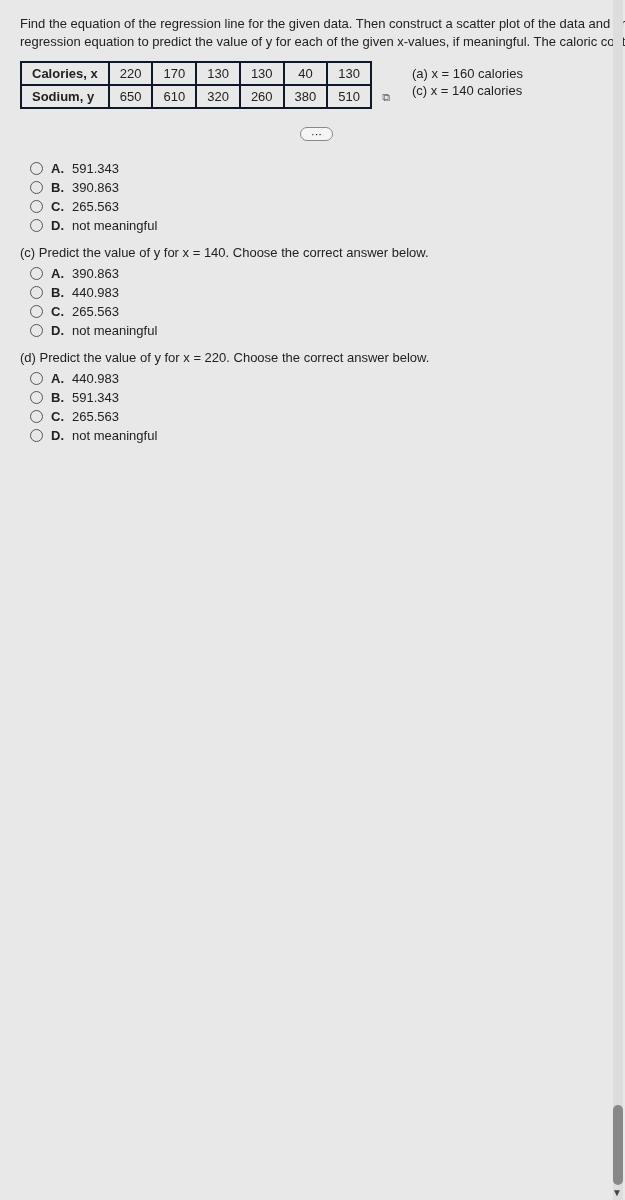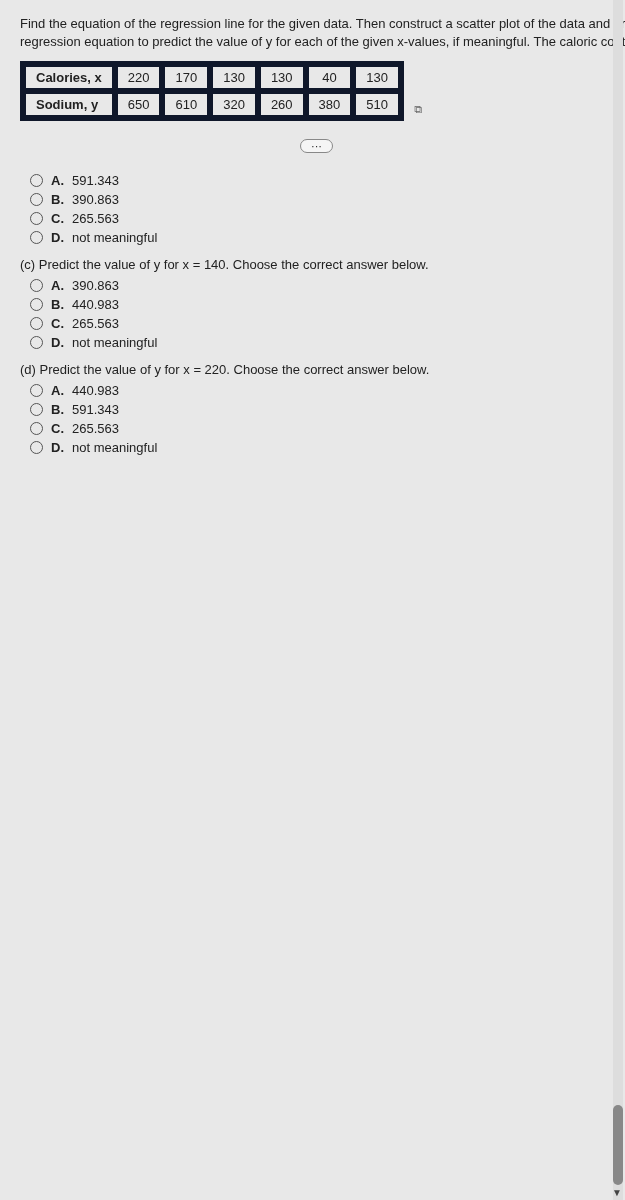--- a/index.html
+++ b/index.html
@@ -27,21 +27,21 @@
       margin-bottom: 15px;
     }
     .table-container {
       display: flex;
       flex-direction: column;
     }
     table {
       border-collapse: collapse;
     }
     th, td {
-      border: 6px solid #0f172a;
+      border: 2px solid #0f172a;
       padding: 3px 10px;
       text-align: center;
       font-size: 13px;
       font-weight: normal;
     }
     th {
       font-weight: bold;
       text-align: left;
     }
     .copy-icon {
@@ -144,20 +144,27 @@
         <td>320</td>
         <td>260</td>
         <td>380</td>
         <td>510</td>
       </tr>
     </tbody>
       </table>
     <span class="copy-icon" style="align-self:flex-end;margin-top:-18px;margin-right:-18px;">⧉</span>
   </div>
 
+  <div class="predictions">
+    <div class="pred-col">
+      <div>(a) x = 160 calories</div>
+      <div>(c) x = 140 calories</div>
+    </div>
+
+  </div>
 </div>
 
 <div class="ellipsis-btn">···</div>
 
 <div class="question-block">
   <div class="option-row">
     <span class="radio"></span>
     <span class="opt-letter">A.</span>
     <span>591.343</span>
   </div>

